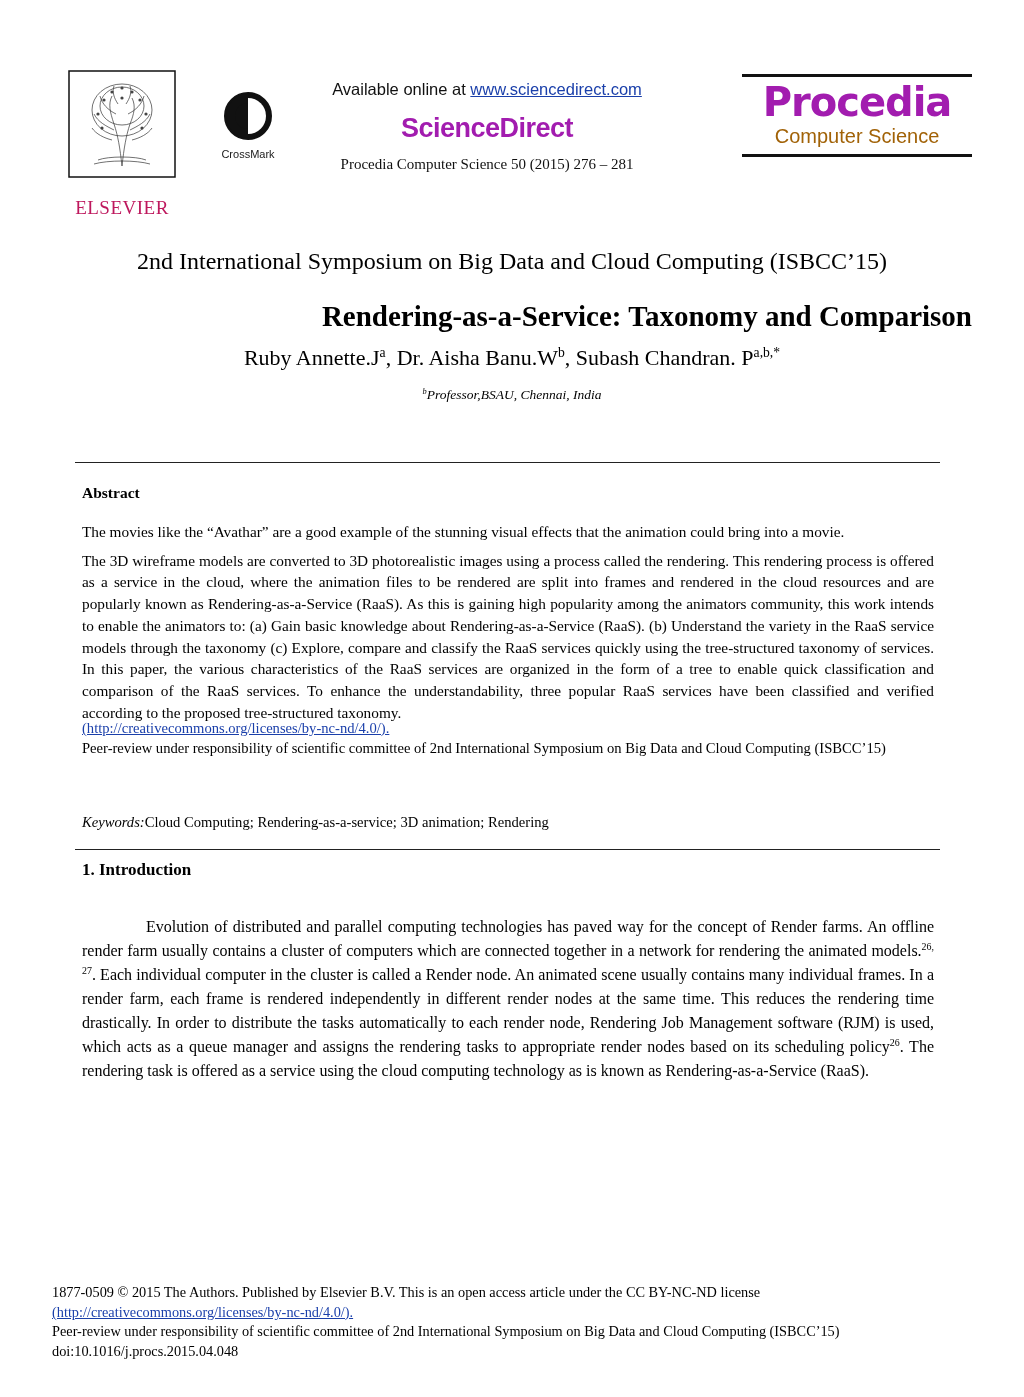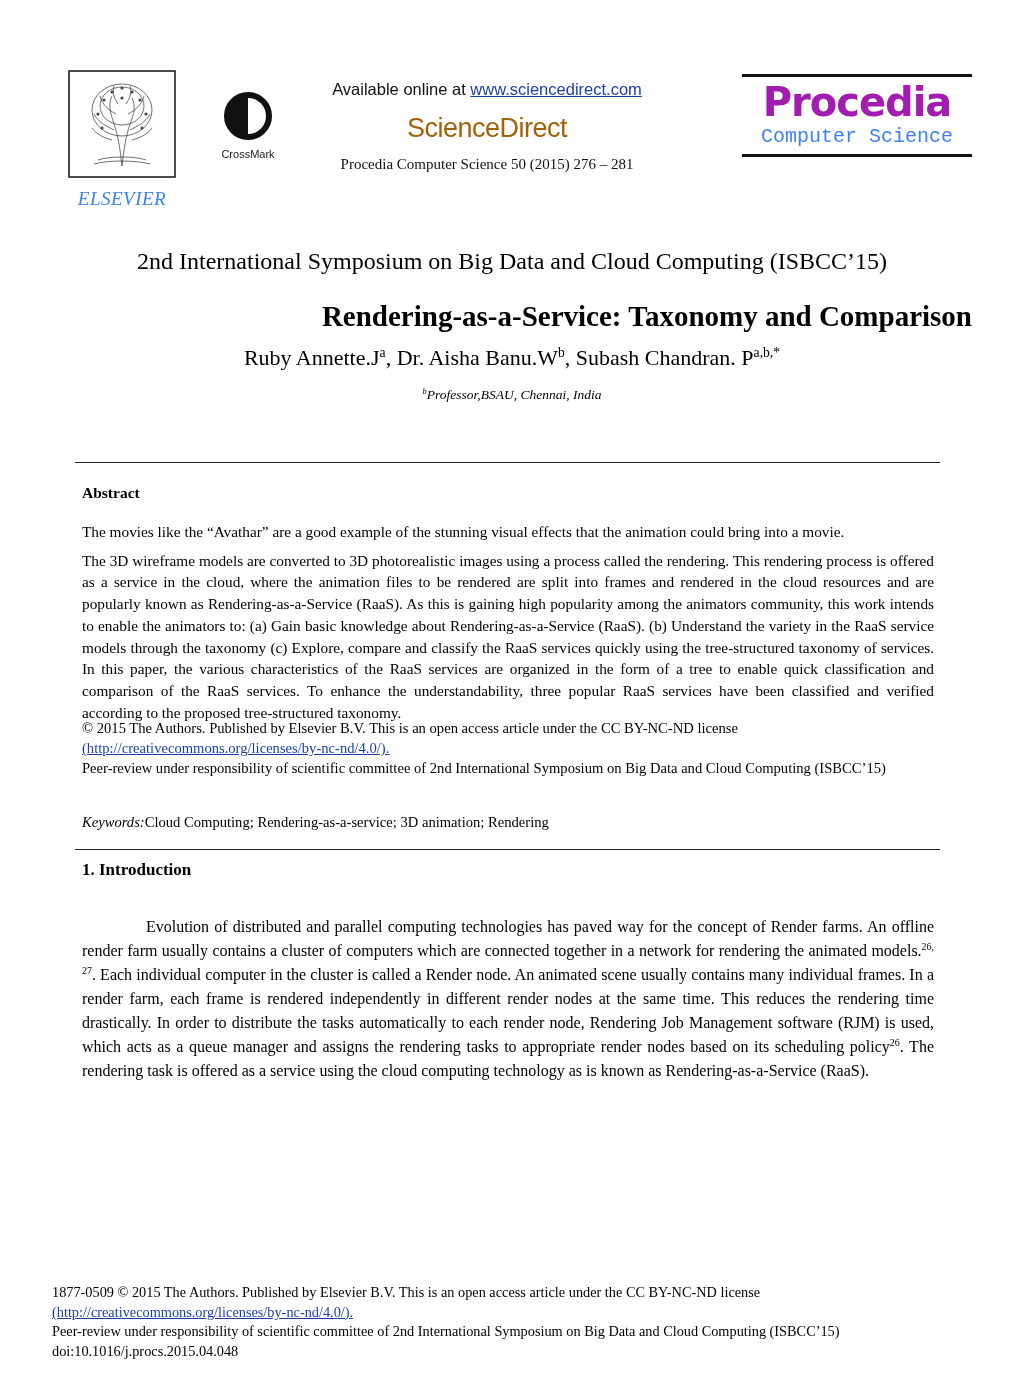--- a/index.html
+++ b/index.html
@@ -35,23 +35,22 @@
     left: 10px;
     top: 10px;
     width: 120px;
     text-align: center;
   }
   .tree-svg { display: block; margin: 0 auto; }
   .elsevier-word {
     font-family: "Liberation Serif", serif;
     font-size: 19px;
     letter-spacing: 0.5px;
-    margin-top: 10px;
-    color: #3b82f6;
-    font-style: italic;
+    margin-top: 19px;
+    color: #be185d;
   }
   .crossmark {
     position: absolute;
     left: 150px;
     top: 30px;
     width: 92px;
     text-align: center;
   }
   .crossmark-label {
     font-family: "Liberation Sans", sans-serif;
@@ -70,25 +69,25 @@
     font-family: "Liberation Sans", sans-serif;
     font-size: 16.5px;
     color: #111;
   }
   .avail-online a, .avail-link {
     color: #1a3faa;
     text-decoration: underline;
   }
   .sciencedirect {
     font-family: "Liberation Sans", sans-serif;
-    font-weight: normal;
+    font-weight: bold;
     font-size: 27px;
     margin-top: 14px;
     letter-spacing: -0.5px;
-    color: #a16207;
+    color: #a21caf;
   }
   .journal-ref {
     font-family: "Liberation Serif", serif;
     font-size: 15px;
     margin-top: 12px;
     color: #111;
   }
   .procedia-box {
     position: absolute;
     right: 0px;
@@ -106,23 +105,23 @@
   }
   .procedia-word {
     font-family: "DejaVu Sans", sans-serif;
     font-size: 40px;
     font-weight: bold;
     letter-spacing: -1px;
     color: #a21caf;
     line-height: 1.05;
   }
   .procedia-sub {
-    font-family: Liberation Mono, monospace;
+    font-family: Liberation Sans, sans-serif;
     font-size: 20px;
-    color: #3b82f6;
+    color: #a16207;
     margin-top: 2px;
   }
 
   
   .conf-line {
     position: absolute;
     left: 52px;
     top: 248px;
     width: 920px;
     text-align: center;
@@ -318,21 +317,20 @@
   <div class="rule rule-abstract-top"></div>
 
   <div class="abstract-head">Abstract</div>
 
   <div class="abstract-body">
     <p>The movies like the “Avathar” are a good example of the stunning visual effects that the animation could bring into a movie.</p>
     <p>The 3D wireframe models are converted to 3D photorealistic images using a process called the rendering. This rendering process is offered as a service in the cloud, where the animation files to be rendered are split into frames and rendered in the cloud resources and are popularly known as Rendering-as-a-Service (RaaS). As this is gaining high popularity among the animators community, this work intends to enable the animators to: (a) Gain basic knowledge about Rendering-as-a-Service (RaaS). (b) Understand the variety in the RaaS service models through the taxonomy (c) Explore, compare and classify the RaaS services quickly using the tree-structured taxonomy of services. In this paper, the various characteristics of the RaaS services are organized in the form of a tree to enable quick classification and comparison of the RaaS services. To enhance the understandability, three popular RaaS services have been classified and verified according to the proposed tree-structured taxonomy.</p>
   </div>
 
   <div class="copyright-block">
-    <p>© 2015 The Authors. Published by Elsevier B.V. This is an open access article under the CC BY-NC-ND license</p>
     <p class="link">(http://creativecommons.org/licenses/by-nc-nd/4.0/).</p>
     <p>Peer-review under responsibility of scientific committee of 2nd International Symposium on Big Data and Cloud Computing (ISBCC’15)</p>
   </div>
 
   <div class="keywords">
     <span class="kw-label">Keywords:</span><span>Cloud Computing; Rendering-as-a-service; 3D animation; Rendering</span>
   </div>
 
   <div class="rule rule-abstract-bottom"></div>
 

